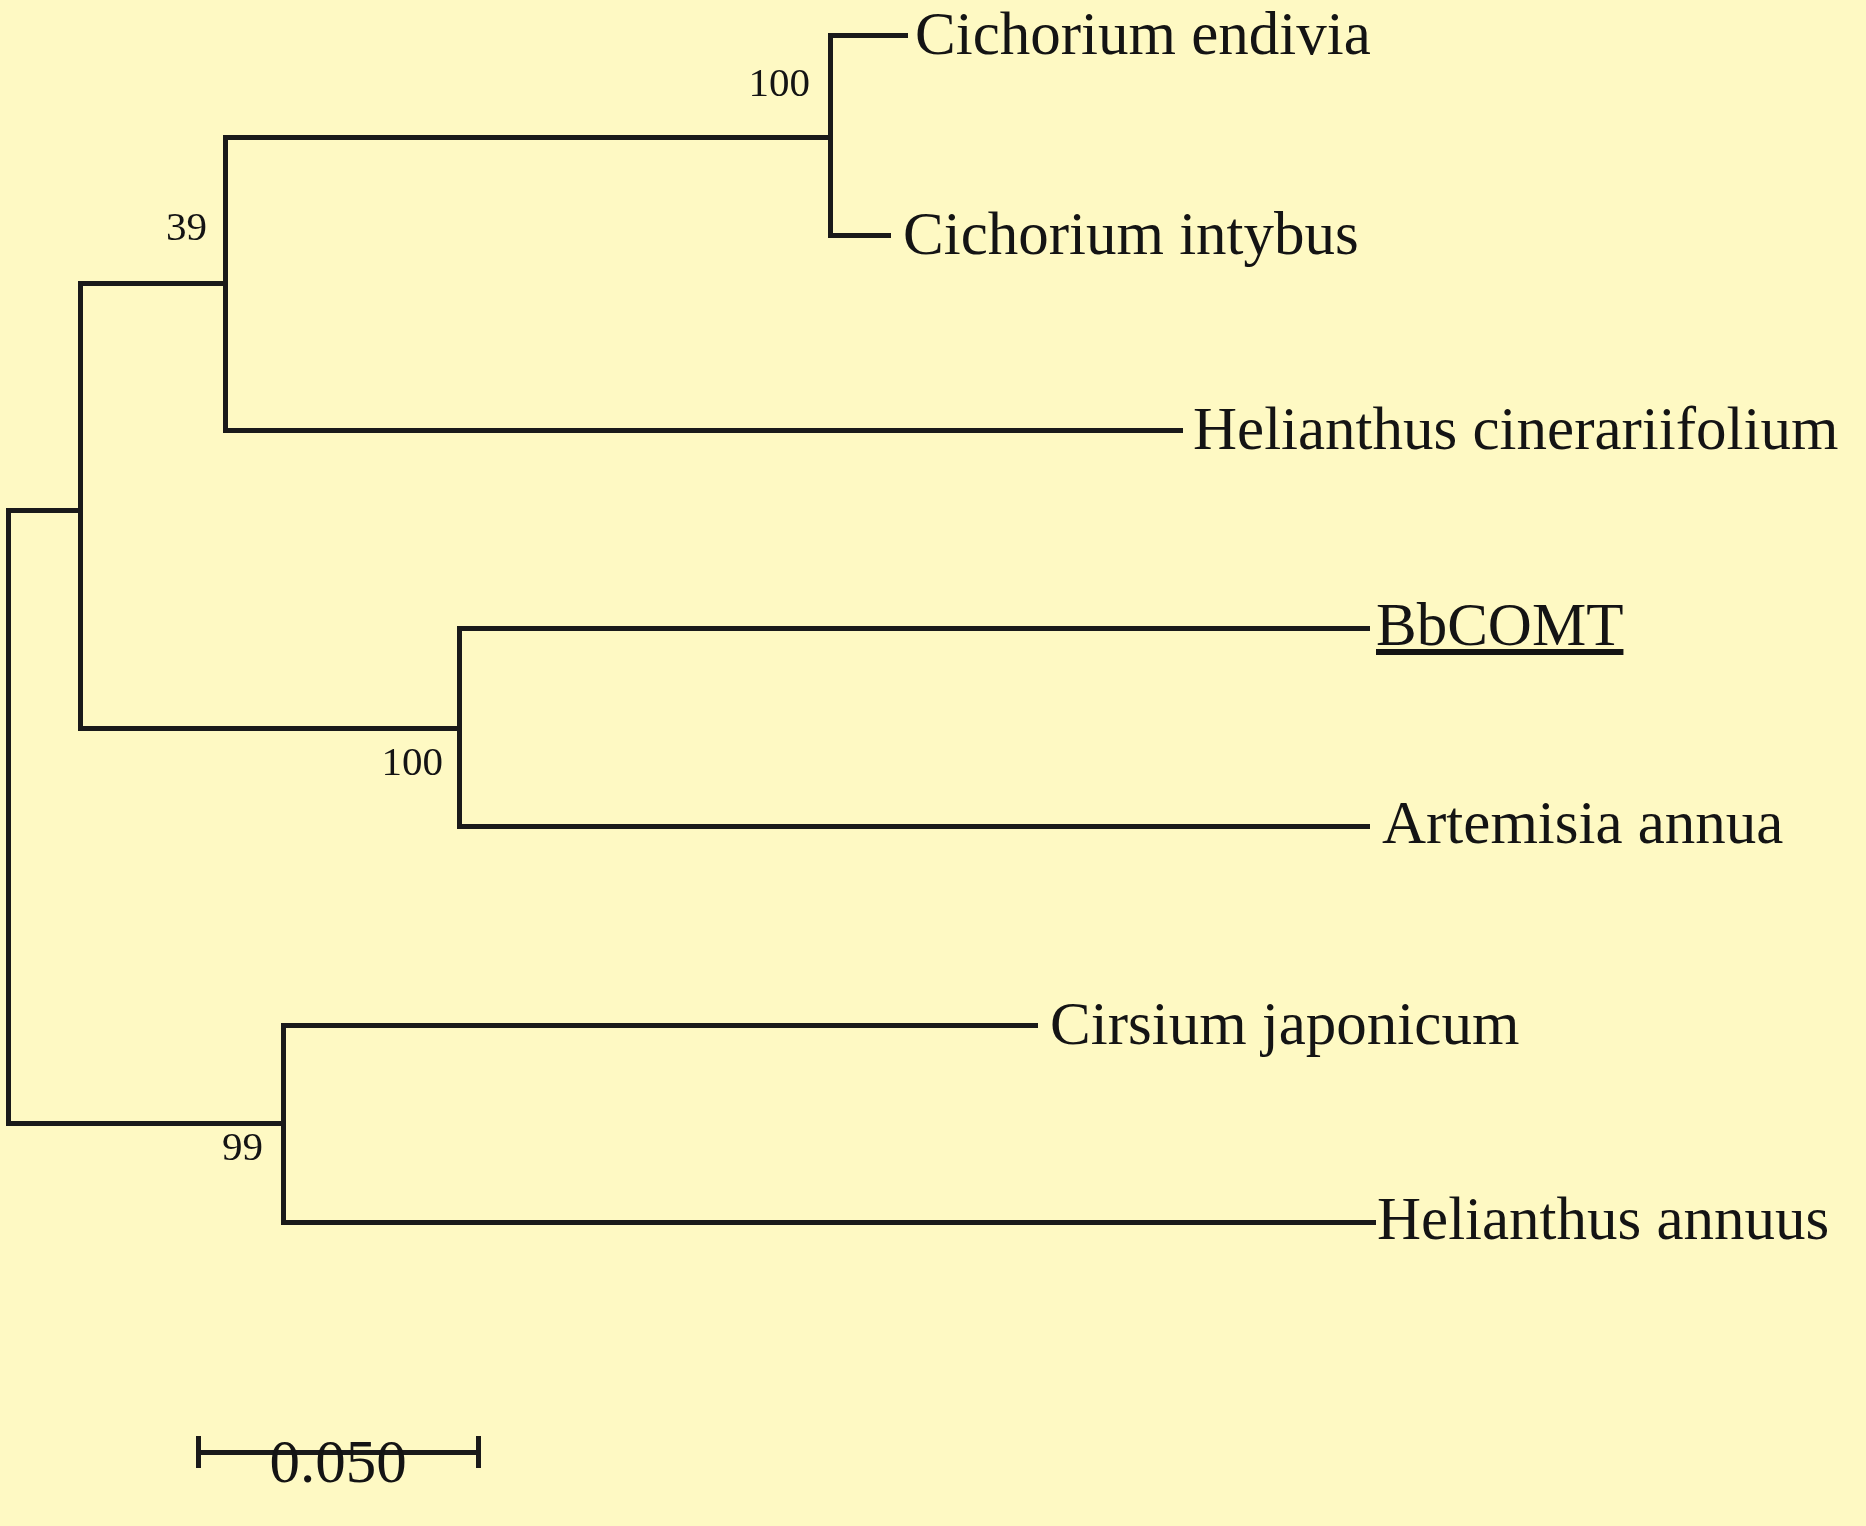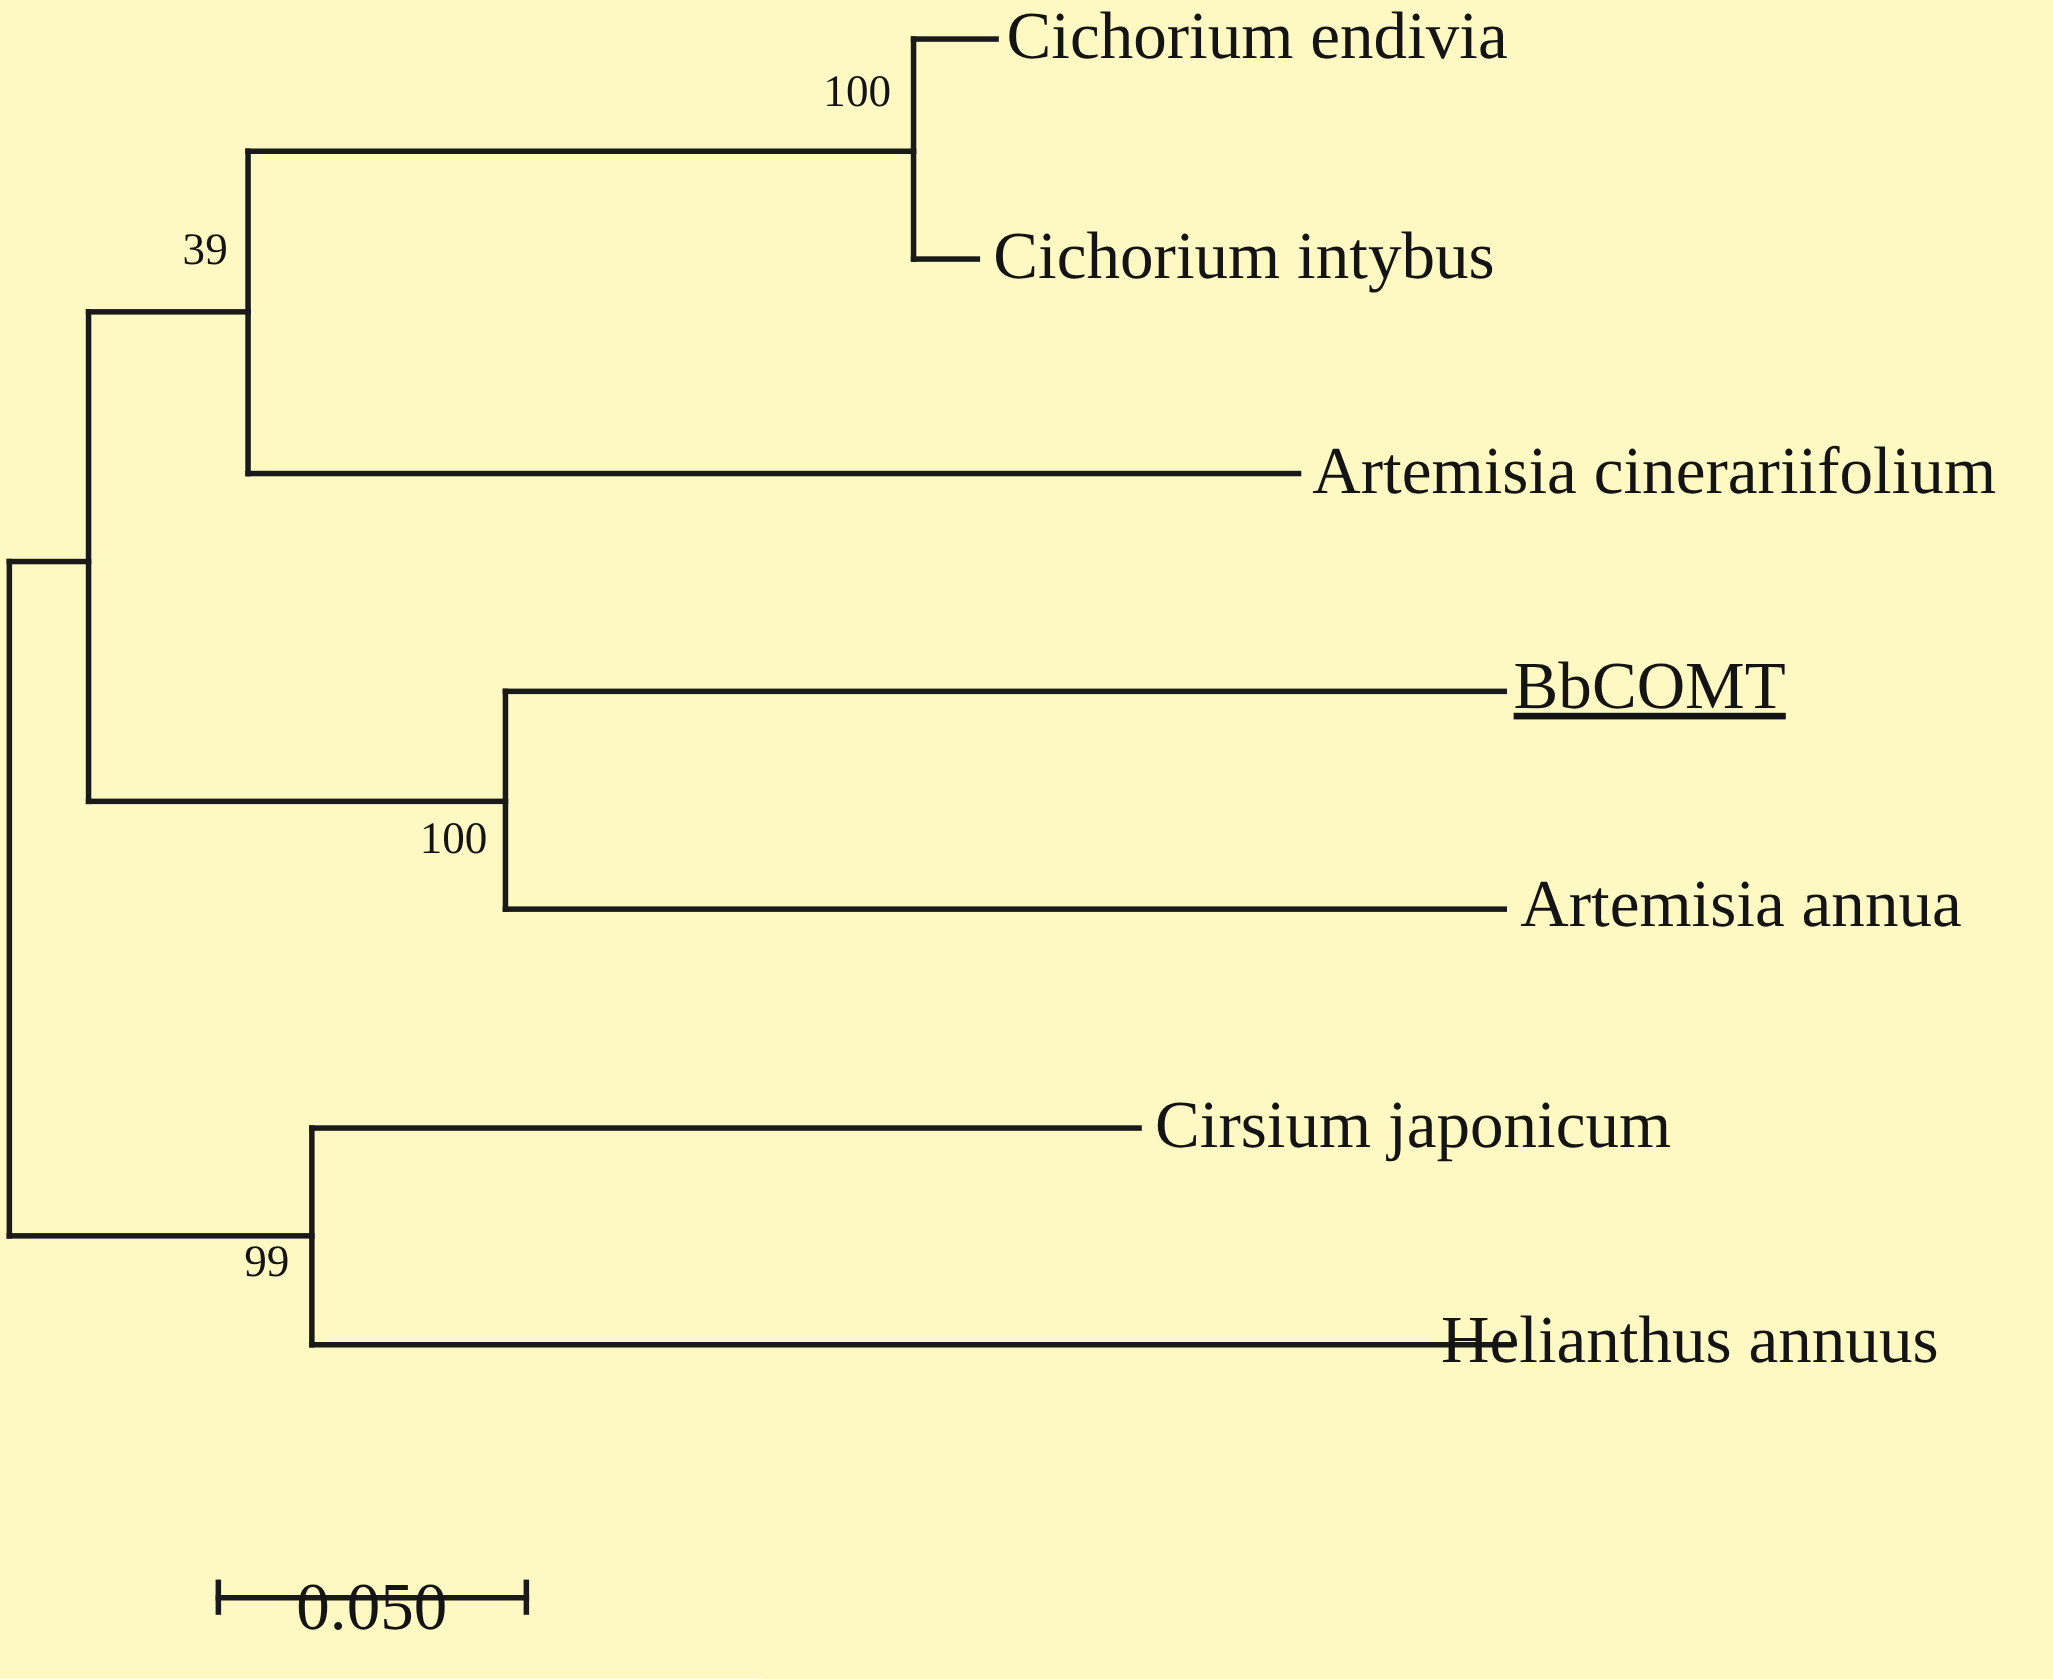--- a/index.html
+++ b/index.html
@@ -46,25 +46,25 @@
       <div class="line" style="left: 280.5px; top: 1022.5px; width: 757px; height: 5px;"></div>
       <div class="line" style="left: 280.5px; top: 1219.5px; width: 1095px; height: 5px;"></div>
       <div class="line" style="left: 827.5px; top: 32.5px; width: 5px; height: 205px;"></div>
       <div class="line" style="left: 222.5px; top: 134.5px; width: 5px; height: 298px;"></div>
       <div class="line" style="left: 77.5px; top: 280.5px; width: 5px; height: 450px;"></div>
       <div class="line" style="left: 456.5px; top: 625.5px; width: 5px; height: 203px;"></div>
       <div class="line" style="left: 280.5px; top: 1022.5px; width: 5px; height: 202px;"></div>
       <div class="line" style="left: 5.5px; top: 507.5px; width: 5px; height: 618px;"></div>
       <span class="taxon" style="left: 915px; top: 3px;">Cichorium endivia</span>
       <span class="taxon" style="left: 903px; top: 203px;">Cichorium intybus</span>
-      <span class="taxon" style="left: 1193px; top: 398px;">Artemisia cinerariifolium</span>
+      <span class="taxon" style="left: 1193px; top: 398px;">Helianthus cinerariifolium</span>
       <span class="taxon" style="left: 1376px; top: 594px; text-decoration: underline;">BbCOMT</span>
       <span class="taxon" style="left: 1382px; top: 792px;">Artemisia annua</span>
       <span class="taxon" style="left: 1050px; top: 993px;">Cirsium japonicum</span>
-      <span class="taxon" style="left: 1310px; top: 1188px; text-align: right;">Helianthus annuus</span>
+      <span class="taxon" style="left: 1377px; top: 1188px; text-align: right;">Helianthus annuus</span>
       <span class="bootstrap" style="right: 1056px; top: 62px;">100</span>
       <span class="bootstrap" style="right: 1659px; top: 206px;">39</span>
       <span class="bootstrap" style="right: 1423px; top: 741px;">100</span>
       <span class="bootstrap" style="right: 1603px; top: 1126px;">99</span>
     </div>
 
   <div>
     <div class="line" style="left: 195.5px; top: 1449.5px; width: 285px; height: 5px;"></div>
     <div class="line" style="left: 195.5px; top: 1436px; width: 5px; height: 32px;"></div>
     <div class="line" style="left: 475.5px; top: 1436px; width: 5px; height: 32px;"></div>

